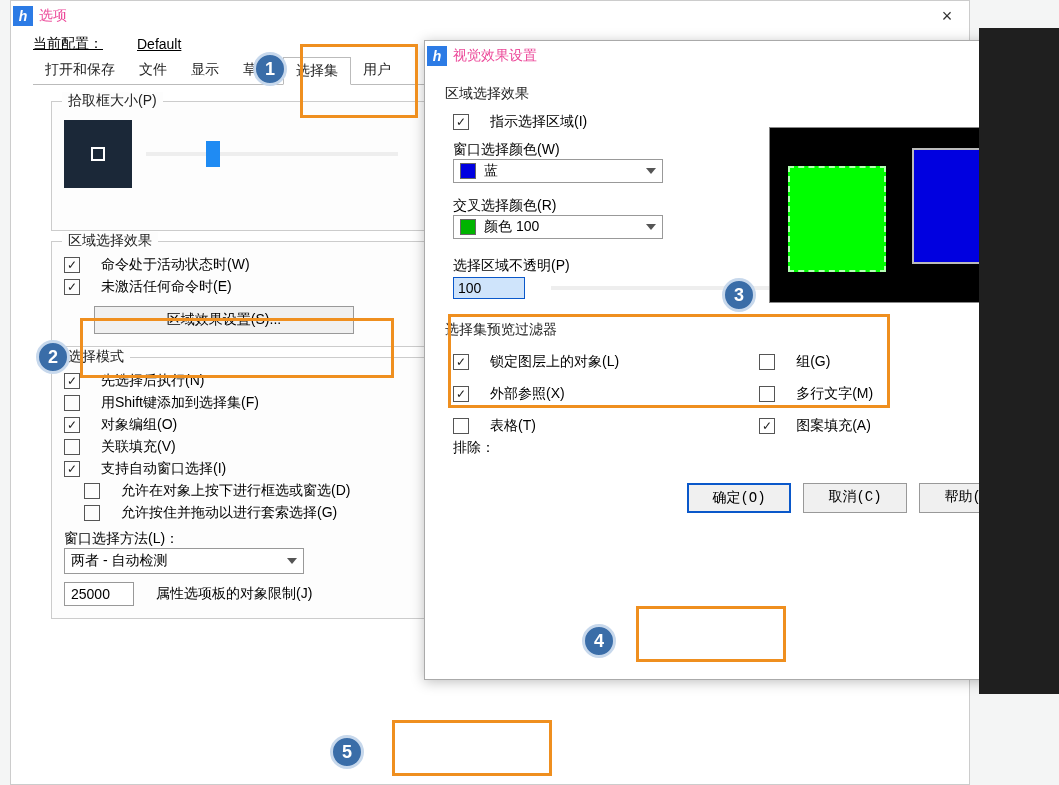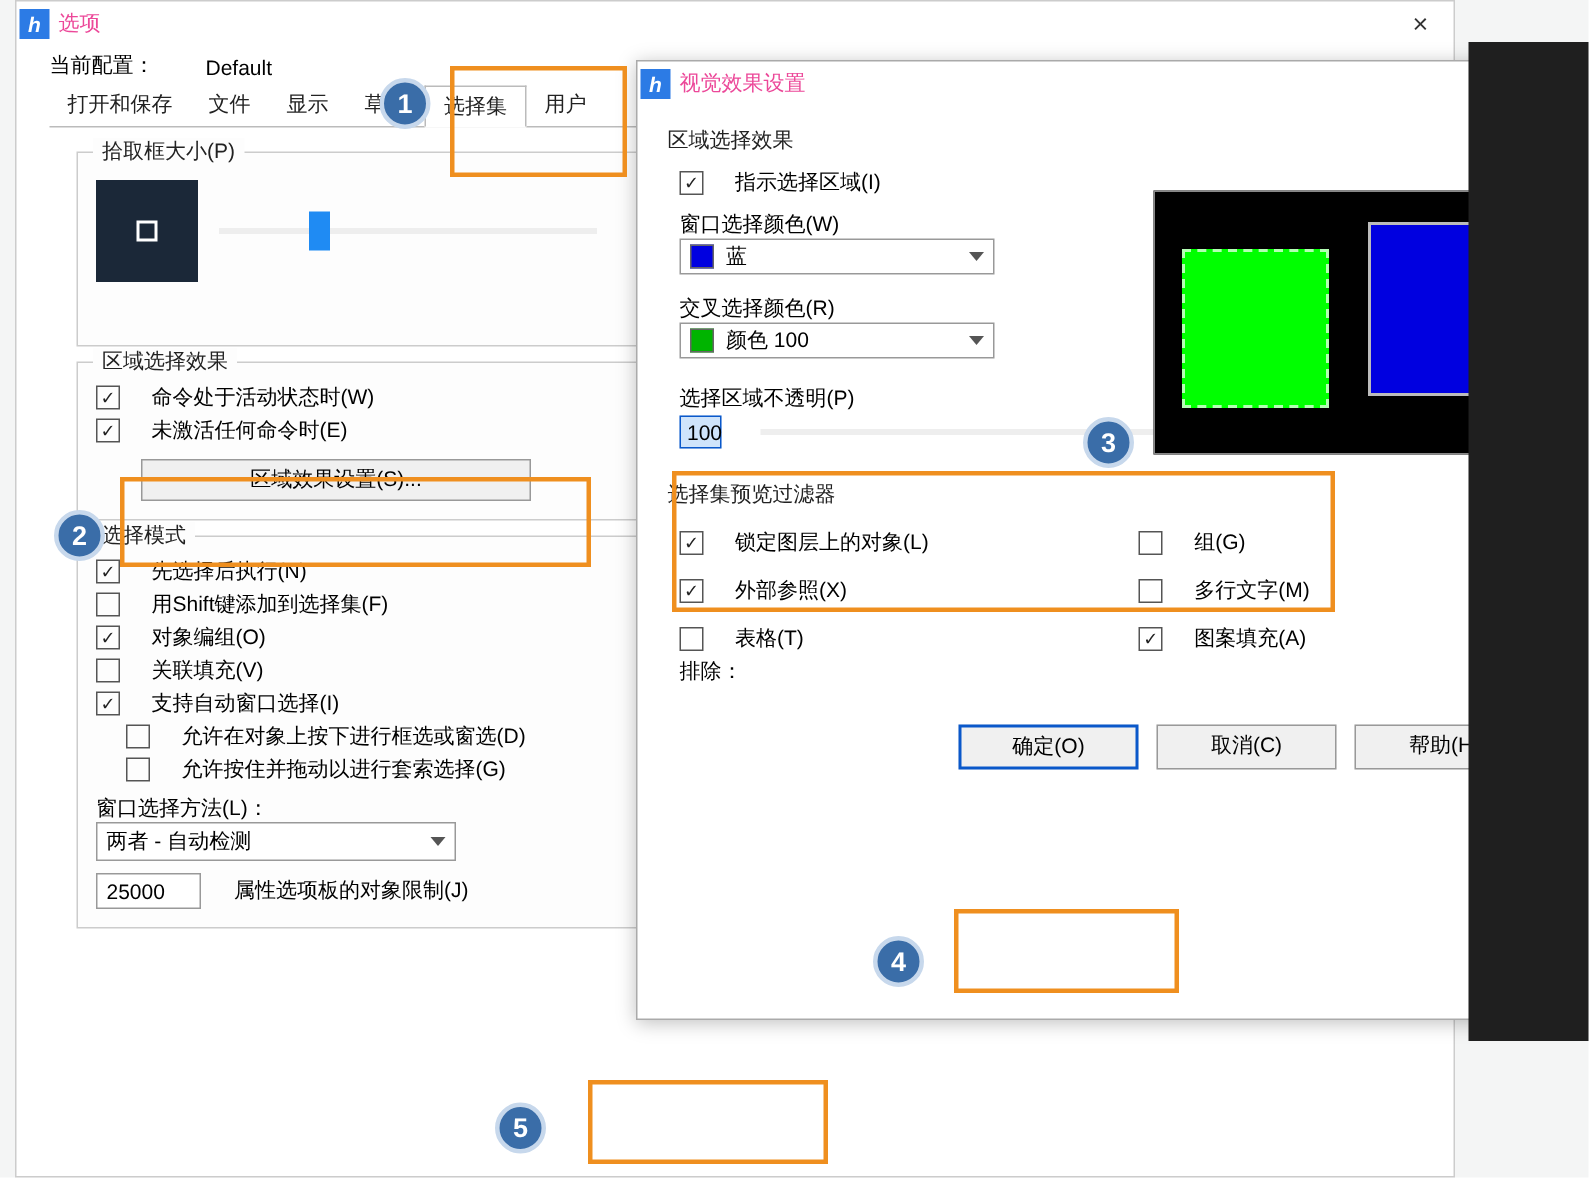--- a/index.html
+++ b/index.html
@@ -5,21 +5,21 @@
 * { box-sizing: border-box; font-family: "Microsoft YaHei", SimSun, sans-serif; font-size: 14px; }
 body { margin: 0; background: #f4f5f5; position: relative; width: 1059px; height: 785px; overflow: hidden; }
 
 .win { position: absolute; background: #fff; border: 1px solid #ccc; }
 .titlebar { display: flex; align-items: center; height: 30px; padding: 0 2px; }
 .titlebar .appicon { width: 20px; height: 20px; background: #2c7be5; color: #fff; display: flex; align-items: center; justify-content: center; font-style: italic; font-weight: bold; margin-right: 6px; }
 .titlebar .title { flex: 1; color: #ec4899; }
 .titlebar .closex { width: 40px; height: 28px; display:flex; align-items:center; justify-content:center; font-size: 18px; color: #333; }
 
 .main-win { left: 10px; top: 0; width: 960px; height: 785px; }
-.toprow { display:flex; align-items:flex-end; padding: 4px 8px 0 22px; }
+.toprow { display:flex; align-items:center; padding: 4px 8px 0 22px; text-decoration: underline; }
 .tabrow { display:flex; border-bottom: 1px solid #bbb; margin: 4px 12px 0 22px; }
 .tab { padding: 4px 12px; color: #222; }
 .tab.active { border: 1px solid #bbb; border-bottom: 1px solid #fff; margin-bottom: -1px; background:#fff; }
 
 .content-pad { padding: 10px 24px 0 40px; position: relative; }
 
 .group { border: 1px solid #ccc; margin: 6px 0 10px; padding: 10px 12px 12px; position: relative; background:#fdfdfd; }
 .group-title { position: absolute; top: -10px; left: 10px; background:#fdfdfd; padding: 0 6px; color:#222; }
 
 .pickbox-row { display:flex; align-items:center; gap: 14px; }
@@ -52,28 +52,28 @@
 
 .preview-box { position:absolute; right: 24px; top: 86px; width: 258px; height: 176px; background:#000; border:1px solid #888; padding: 20px 18px; display:flex; gap: 26px; align-items:flex-start; }
 .green-sq { width: 106px; height: 106px; background:#0f0; position:relative; margin-top: 18px; border:2px dashed rgba(255,255,255,.7); }
 .blue-sq { width: 104px; height: 116px; border: 2px solid #bbb; background:#0000e0; }
 
 .mini-combo { border:1px solid #999; background:#fff; padding: 2px 6px; display:flex; align-items:center; gap:8px; width: 210px; justify-content: space-between; }
 .swatch { width: 16px; height:16px; border:1px solid #666; }
 .mini-combo .cell { display:flex; align-items:center; gap:8px; }
 
 .opacity-row { display:flex; align-items:center; gap: 12px; margin: 2px 0 4px; }
-.opacity-val { border:1px solid #0a58ca; background:#cfe4fb; color:#000; width: 28px; padding: 2px 4px; }
+.opacity-val { border:1px solid #0a58ca; background:#cfe4fb; color:#000; width: 72px; padding: 2px 4px; }
 .op-slider { flex:1; background:#eee; height:4px; position:relative; margin: 0 6px 0 14px;}
 .op-slider .thumb { position:absolute; width: 16px; height: 26px; top:-11px; background:#0a7be0; right: 0; }
 
 .filter-cols { display:flex; gap: 140px; margin-top: 4px; }
 
 .sec-bottom-btns { display:flex; gap: 12px; justify-content:flex-end; padding: 26px 10px 8px 0;}
-.sec-bottom-btns .btn { width: 120px; }
+.sec-bottom-btns .btn { width: 104px; font-family: Liberation Mono, monospace; }
 .sec-bottom-btns .btn.primary { border:2px solid #0a58ca; }
 
 
 .callout { position:absolute; width:34px; height:34px; border-radius:50%; background:#3a6da8; color:#fff; display:flex; align-items:center; justify-content:center; font-size:18px; font-weight:bold; border:3px solid #c7d8ec; z-index: 100; }
 
 .hl { position:absolute; border:3px solid #ef8f1f; z-index: 90; pointer-events:none; }
 
 </style>
 </head>
 <body>

